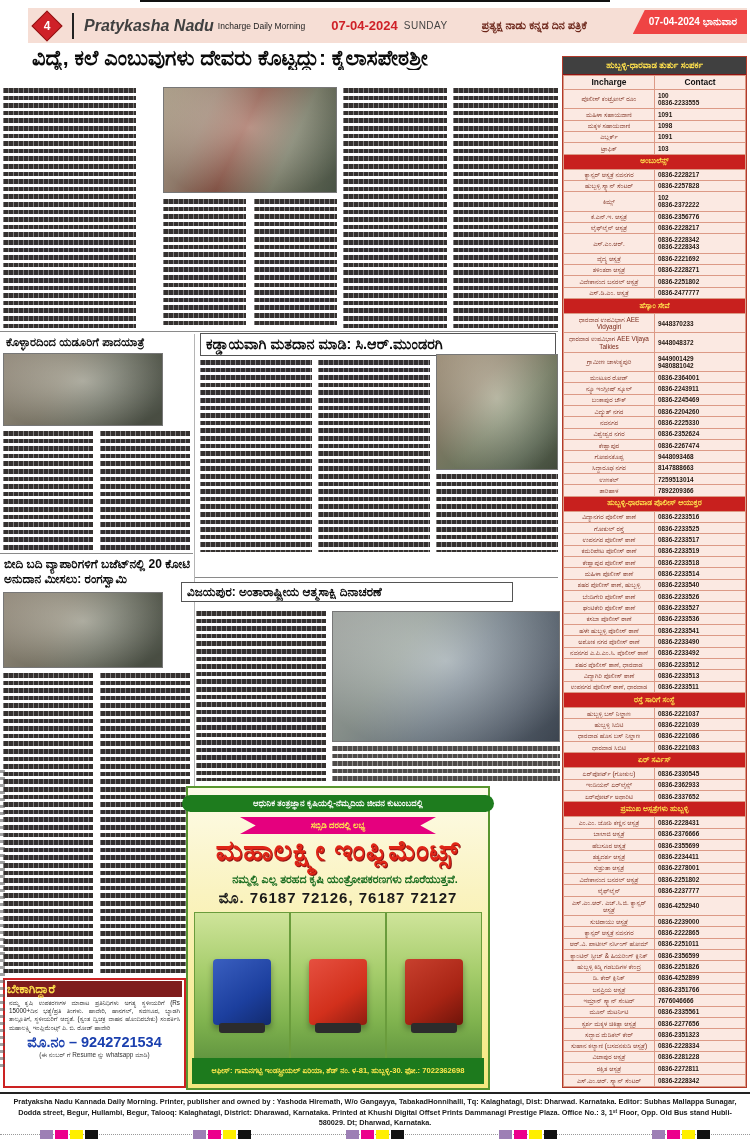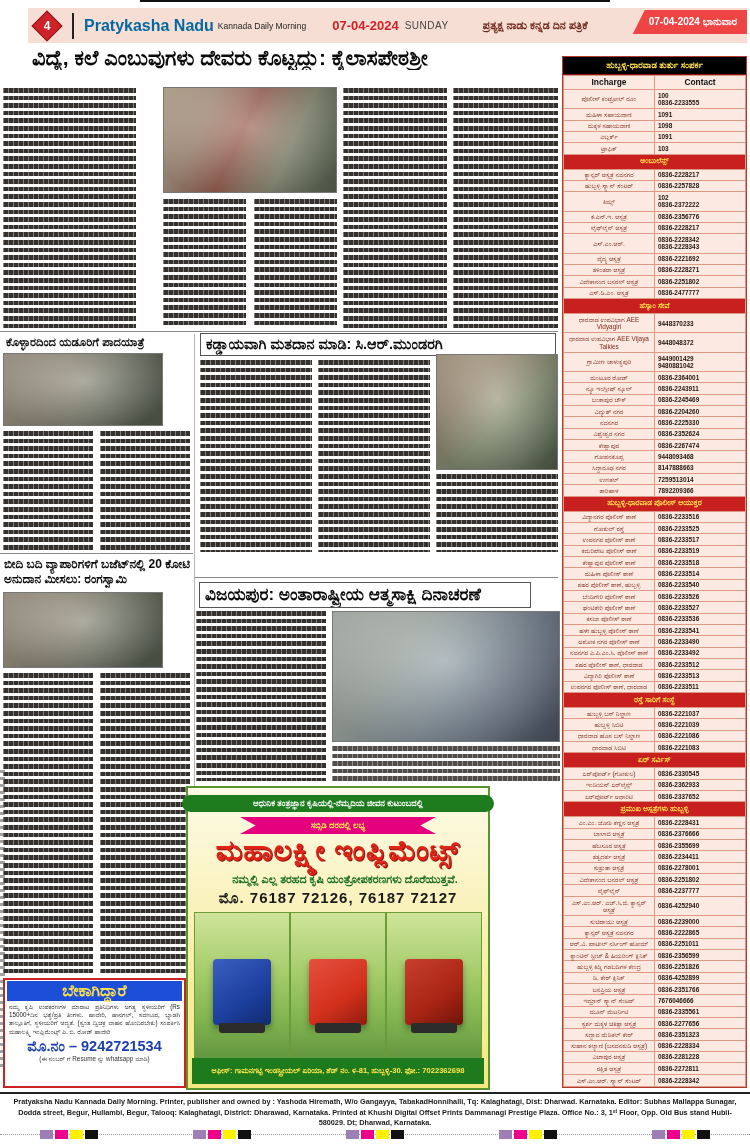--- a/index.html
+++ b/index.html
@@ -6,21 +6,21 @@
   html,body { background:#e8e8e8; }
   body { font-family:"Liberation Sans", sans-serif; }
   #page { position:relative; width:750px; height:1148px; background:#ffffff; overflow:hidden; margin:0 auto; }
 
   
   .topline { position:absolute; left:140px; top:0; width:470px; height:2px; background:#111; }
   .masthead { position:absolute; left:28px; top:8px; width:719px; height:35px; background:#f6ded5; display:flex; align-items:center; }
   .diamond { position:relative; width:22px; height:22px; margin-left:8px; transform:rotate(45deg); background:#cf2128; border:1px solid #8d1414; flex:0 0 auto; }
   .diamond span { position:absolute; inset:0; transform:rotate(-45deg); color:#fff; font-weight:bold; font-size:12px; display:flex; align-items:center; justify-content:center; }
   .mast-div { width:2px; height:26px; background:#222; margin:0 10px 0 14px; }
-  .mast-title { font-size:16px; font-weight:bold; color:#0369a1; white-space:nowrap; }
+  .mast-title { font-size:16px; font-weight:bold; color:#404040; white-space:nowrap;font-style:italic; }
   .mast-sub { font-size:8.5px; color:#222; margin-left:4px; white-space:nowrap; }
   .mast-date { font-size:13px; font-weight:bold; color:#cf2128; margin-left:26px; white-space:nowrap; }
   .mast-day { font-size:10px; color:#444; margin-left:6px; letter-spacing:.5px; }
   .mast-kn { font-size:11px; font-weight:bold; color:#6b2418; margin-left:34px; white-space:nowrap; }
   .date-badge { position:absolute; right:0; top:2px; background:#ef4444; color:#fff; font-size:10px; font-weight:bold; padding:6px 10px 6px 16px; clip-path:polygon(12px 0,100% 0,100% 100%,0 100%); white-space:nowrap; }
 
   
   .lead-headline { position:absolute; left:32px; top:46px; width:524px; font-size:21px; font-weight:bold; color:#0a0a0a; white-space:nowrap; overflow:hidden; }
   .hl { position:absolute; font-weight:bold; color:#0a0a0a; }
   .hl.boxed { border:1px solid #555; background:#fff; padding:2px 5px; }
@@ -39,21 +39,21 @@
   .photo.crowd { background:linear-gradient(120deg,#bdb2a0,#97917e 35%,#7d8070 60%,#5d6355 90%); }
   .photo.event { background:linear-gradient(115deg,#d9c9ae 0%,#b59a86 25%,#9c5f4e 45%,#8c8f77 70%,#5d6a57 100%); }
   .photo.kids { background:linear-gradient(125deg,#cfd4cf 0%,#a9b4ae 30%,#8795a0 55%,#6a7685 80%,#4d5866 100%); }
 
   
   .hrule { position:absolute; background:#8a8a8a; height:1px; }
   .vrule { position:absolute; background:#b5b5b5; width:1px; }
 
   
   .directory { position:absolute; left:562px; top:56px; width:185px; height:1032px; border:1px solid #b23a2a; background:#fbe9e2; }
-  .dir-title { background:#000000; color:#ffe14d; font-size:8.6px; font-weight:bold; text-align:center; padding:3px 1px; border-bottom:1px solid #8d1414; }
+  .dir-title { background:#404040; color:#ffe14d; font-size:8.6px; font-weight:bold; text-align:center; padding:3px 1px; border-bottom:1px solid #8d1414; }
   .directory table { width:100%; height:calc(100% - 18px); border-collapse:collapse; table-layout:fixed; }
   .directory td, .directory th { border:1px solid #dc9a86; font-size:6.4px; line-height:1.15; padding:1px 2px; vertical-align:middle; }
   .directory th { font-size:8.4px; color:#111; font-weight:bold; text-align:center; background:#fbe9e2; }
   td.dir-name { width:61%; color:#7a2a1a; text-align:center; }
   td.dir-num { width:39%; color:#20160f; font-weight:bold; white-space:pre-line; text-align:left; padding-left:3px; }
   tr.dir-sec td { background:#c8201e; color:#ffe14d; font-weight:bold; text-align:center; font-size:7.6px; padding:2px 1px; }
 
   
   .ad { position:absolute; left:186px; top:786px; width:304px; height:304px; border:2px solid #58952f; background:linear-gradient(to bottom,#fdfbe8 0%,#faf3c0 35%,#f5e87e 100%); }
   .ad-banner { position:absolute; top:7px; left:50%; transform:translateX(-50%); width:312px; background:#1e7c1e; color:#fff; font-size:8.4px; font-weight:bold; text-align:center; border-radius:9px; padding:3px 2px; white-space:nowrap; overflow:hidden; }
@@ -65,21 +65,21 @@
   .ad-photo { position:relative; width:117px; height:148px; border:1px solid #6a9c3c; background:linear-gradient(to bottom,#cfe49a 0%,#a6cd6c 40%,#7fb24e 75%,#629640 100%); overflow:hidden; }
   .machine { position:absolute; left:18px; right:18px; top:46px; bottom:34px; border-radius:4px; box-shadow:0 4px 6px rgba(0,0,0,.35); }
   .machine.blue { background:linear-gradient(145deg,#3a5fc0,#1c3f9e 60%,#122a6e); }
   .machine.red { background:linear-gradient(145deg,#e65040,#d2301c 60%,#8f1c10); }
   .machine.red2 { background:linear-gradient(145deg,#c8402e,#a82414 60%,#6e140a); }
   .machine::after { content:""; position:absolute; left:10%; right:10%; bottom:-8px; height:10px; background:#2c2c2c; border-radius:3px; }
   .ad-office { position:absolute; left:4px; right:4px; bottom:4px; background:#1d7a1d; color:#ffe94d; font-size:7.6px; font-weight:bold; text-align:center; padding:8px 2px; white-space:nowrap; overflow:hidden; }
 
   
   .wanted { position:absolute; left:3px; top:978px; width:183px; height:110px; border:2px solid #c22; background:#fff; padding:2px 4px; }
-  .wanted-title { background:#1d4ed8; color:#ffe14d; font-weight:bold; font-size:16px; text-align:center; padding:1px 0; margin:-1px -2px 2px; }
+  .wanted-title { background:#7f1d1d; color:#ffe14d; font-weight:bold; font-size:12px; padding:1px 0; margin:-1px -2px 2px; }
   .wanted-body { font-size:6.3px; color:#222; line-height:1.3; text-align:justify; }
   .wanted-phone { font-size:14.5px; font-weight:bold; color:#1a3fae; text-align:center; margin-top:2px; }
   .wanted-note { font-size:6.4px; color:#333; text-align:center; }
 
   
   .footer-sep { position:absolute; left:0; right:0; top:1092px; height:2px; background:#222; }
   .footer-text { position:absolute; left:12px; right:12px; top:1097px; font-size:7.3px; line-height:1.45; color:#1a1a1a; text-align:center; font-weight:bold; }
   .marks-row { position:absolute; left:0; right:0; top:1128px; height:12px; display:flex; justify-content:space-between; align-items:center; padding:0 40px; }
   .marks-row::before { content:""; position:absolute; left:0; right:0; top:50%; border-top:1px dotted #999; }
   .mark-group { position:relative; display:flex; gap:2px; }
@@ -95,21 +95,21 @@
 <div id="page">
 
   <div class="topline"></div>
 
   <div class="masthead">
     <div class="diamond">
         <span>4</span>
       </div>
     <div class="mast-div"></div>
     <span class="mast-title">Pratykasha Nadu</span>
-    <span class="mast-sub">Kannada Daily Morning</span>
+    <span class="mast-sub">Incharge Daily Morning</span>
     <span class="mast-date">07-04-2024</span>
     <span class="mast-day">SUNDAY</span>
     <span class="mast-kn">ಪ್ರತ್ಯಕ್ಷ ನಾಡು ಕನ್ನಡ ದಿನ ಪತ್ರಿಕೆ</span>
     <div class="date-badge">07-04-2024 ಭಾನುವಾರ</div>
   </div>
 
   <div class="lead-headline">ವಿದ್ಯೆ, ಕಲೆ ಎಂಬುವುಗಳು ದೇವರು ಕೊಟ್ಟದ್ದು: ಕೈಲಾಸಪೇಠಶ್ರೀ</div>
   <div class="sim" style="left:3px; top:88px; width:133px; height:240px;"></div>
   <div class="photo event" style="left:163px; top:87px; width:174px; height:106px;"></div>
   <div class="sim" style="left:163px; top:199px; width:83px; height:129px;"></div>
@@ -132,21 +132,21 @@
   <div class="sim" style="left:436px; top:474px; width:122px; height:78px;"></div>
 
   <div class="hrule" style="left:0; top:553px; width:193px;"></div>
   <div class="hrule" style="left:195px; top:577px; width:363px;"></div>
 
   <div class="hl" style="left:4px; top:557px; width:188px; font-size:12px; line-height:1.25;">ಬೀದಿ ಬದಿ ವ್ಯಾಪಾರಿಗಳಿಗೆ ಬಜೆಟ್‌ನಲ್ಲಿ 20 ಕೋಟಿ ಅನುದಾನ ಮೀಸಲು: ರಂಗಸ್ವಾಮಿ</div>
   <div class="photo crowd" style="left:3px; top:592px; width:160px; height:76px;"></div>
   <div class="sim" style="left:3px; top:673px; width:90px; height:300px;"></div>
   <div class="sim" style="left:100px; top:673px; width:90px; height:300px;"></div>
 
-  <div class="hl boxed" style="left:199px; top:582px; width:332px; font-size:17px; white-space:nowrap; overflow:hidden;">ವಿಜಯಪುರ: ಅಂತಾರಾಷ್ಟ್ರೀಯ ಆತ್ಮಸಾಕ್ಷಿ ದಿನಾಚರಣೆ</div>
+  <div class="hl boxed" style="left:181px; top:582px; width:332px; font-size:12px; white-space:nowrap; overflow:hidden;">ವಿಜಯಪುರ: ಅಂತಾರಾಷ್ಟ್ರೀಯ ಆತ್ಮಸಾಕ್ಷಿ ದಿನಾಚರಣೆ</div>
   <div class="sim" style="left:196px; top:611px; width:130px; height:170px;"></div>
   <div class="photo kids" style="left:332px; top:611px; width:228px; height:131px;"></div>
   <div class="sim light" style="left:332px; top:746px; width:228px; height:35px;"></div>
 
   <div class="ad">
     <div class="ad-banner">ಆಧುನಿಕ ತಂತ್ರಜ್ಞಾನ ಕೃಷಿಯಲ್ಲಿ-ನೆಮ್ಮದಿಯ ಜೀವನ ಕುಟುಂಬದಲ್ಲಿ</div>
     <div class="ad-ribbon">ಸಬ್ಸಿಡಿ ದರದಲ್ಲಿ ಲಭ್ಯ</div>
     <div class="ad-title">ಮಹಾಲಕ್ಷ್ಮೀ ಇಂಪ್ಲಿಮೆಂಟ್ಸ್</div>
     <div class="ad-sub">ನಮ್ಮಲ್ಲಿ ಎಲ್ಲ ತರಹದ ಕೃಷಿ ಯಂತ್ರೋಪಕರಣಗಳು ದೊರೆಯುತ್ತವೆ.</div>
     <div class="ad-phone">ಮೊ. 76187 72126, 76187 72127</div>

